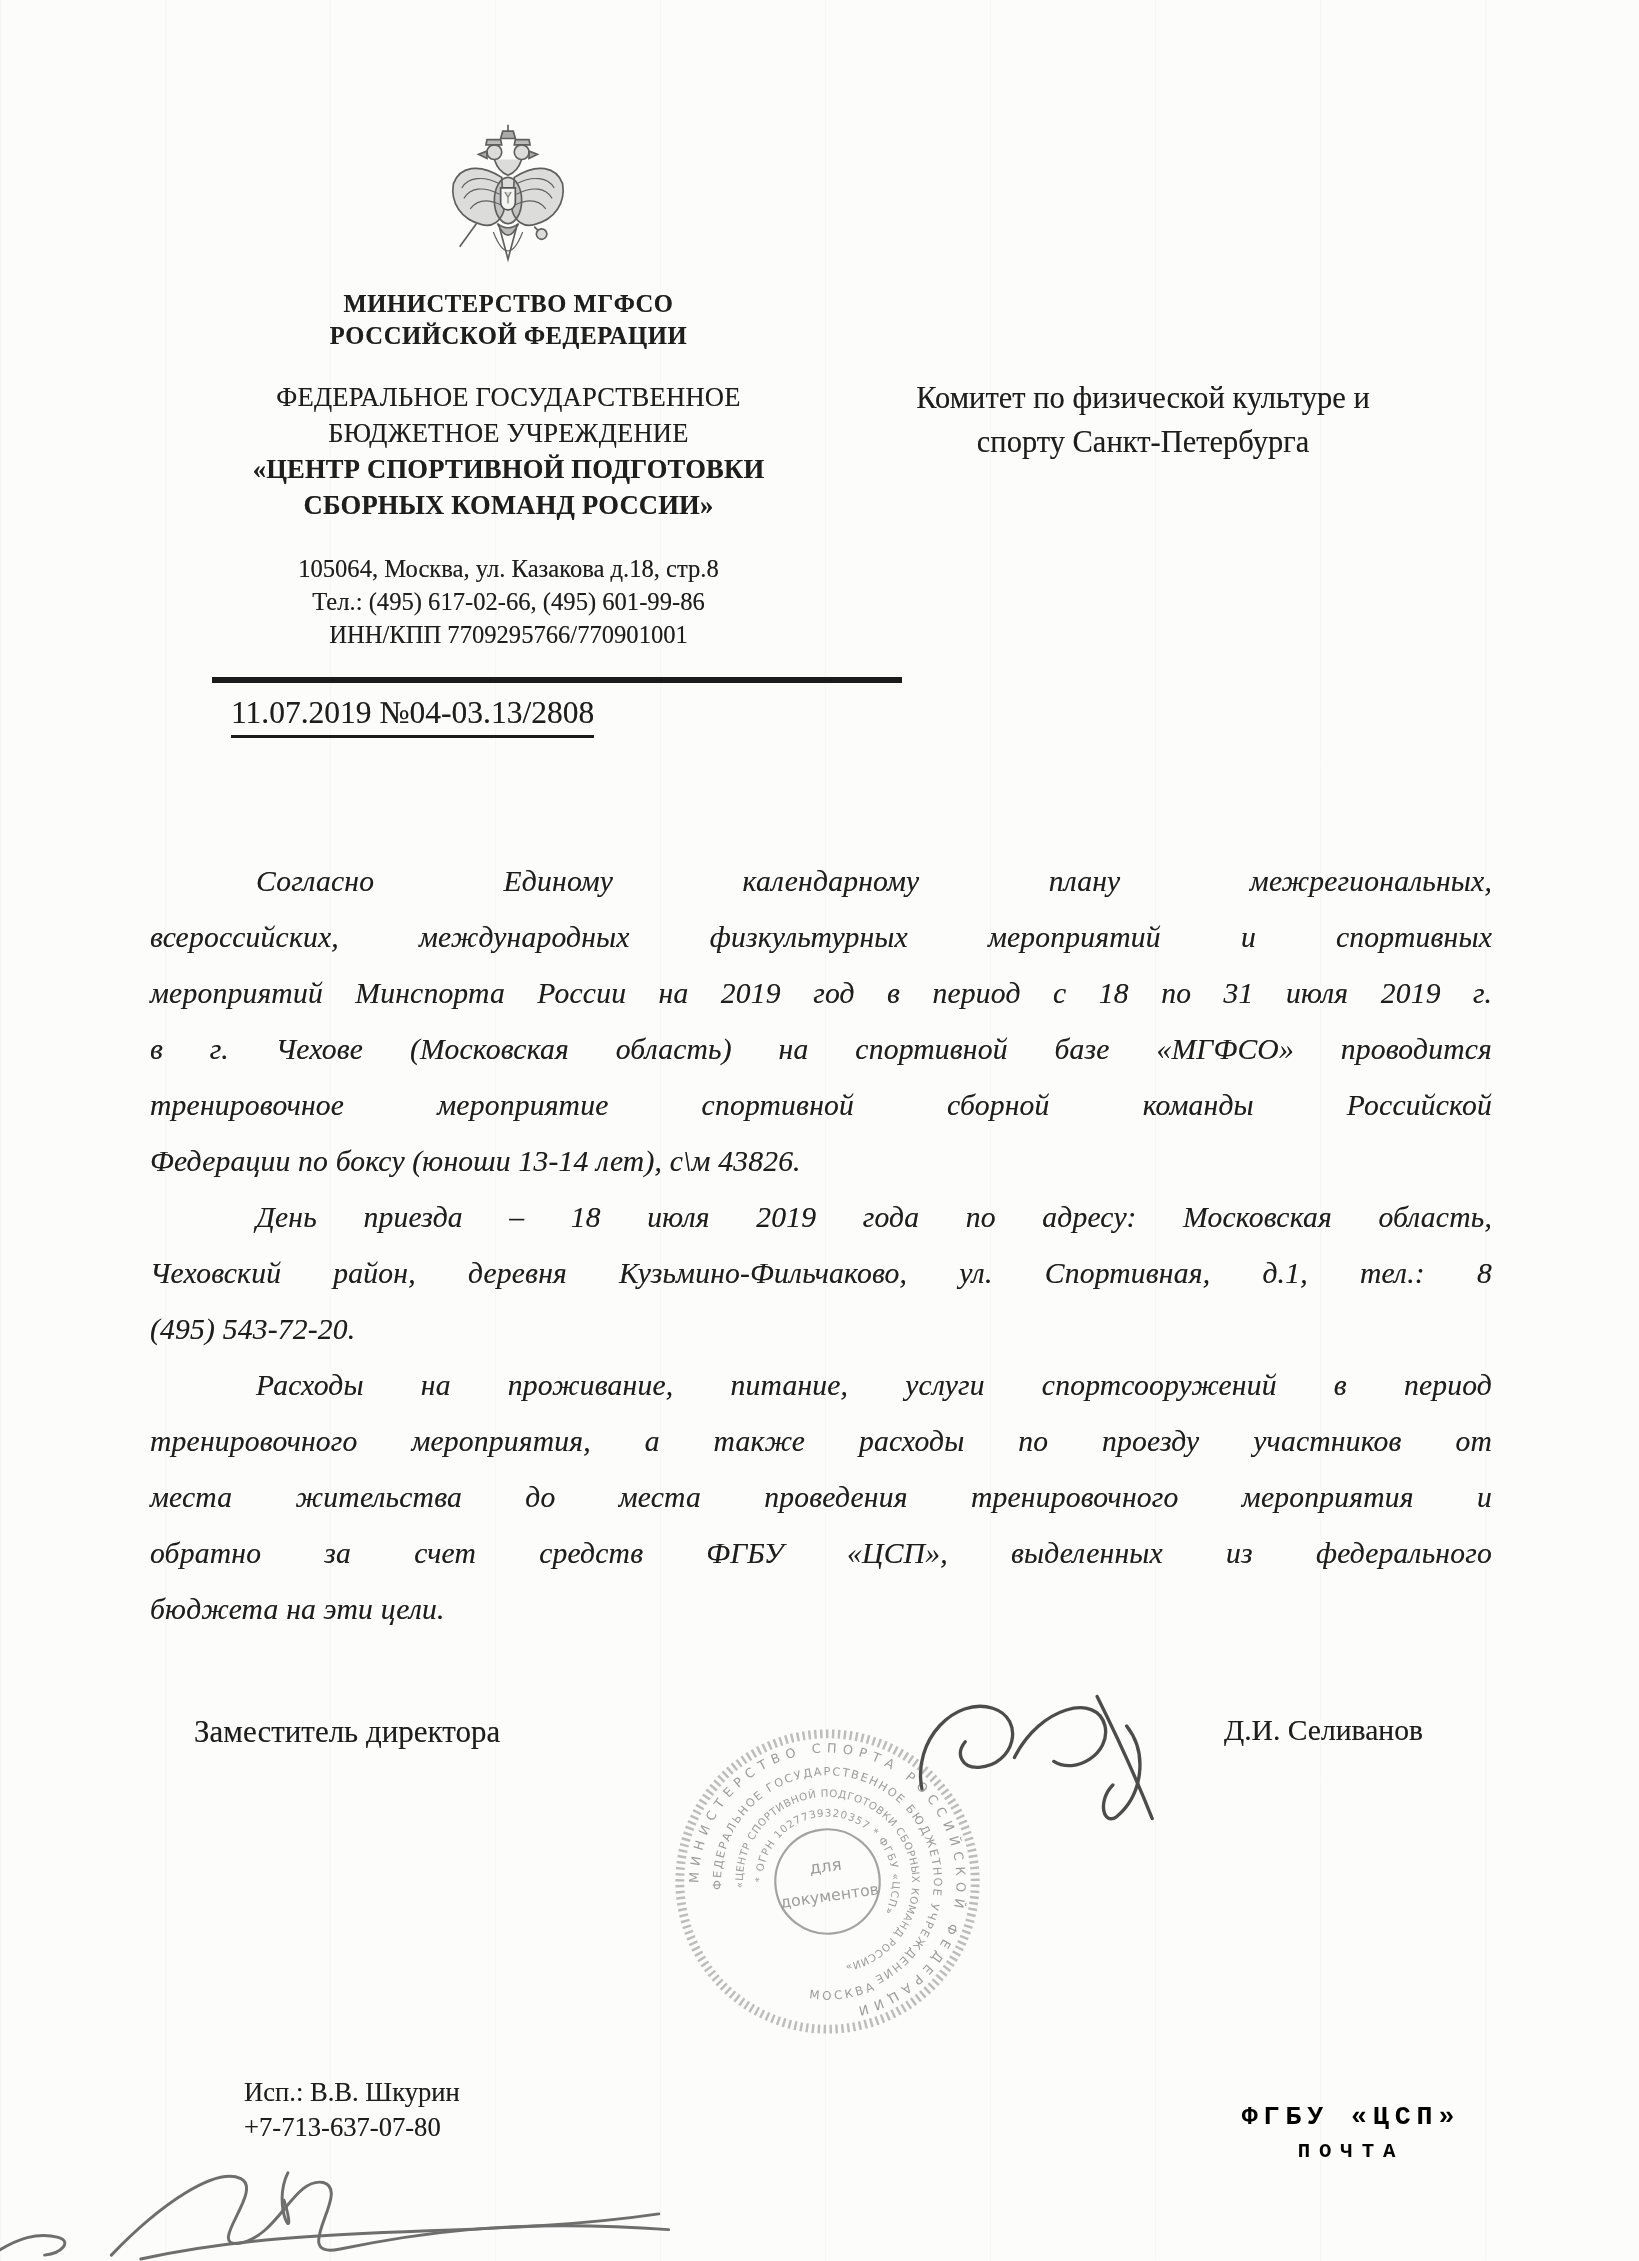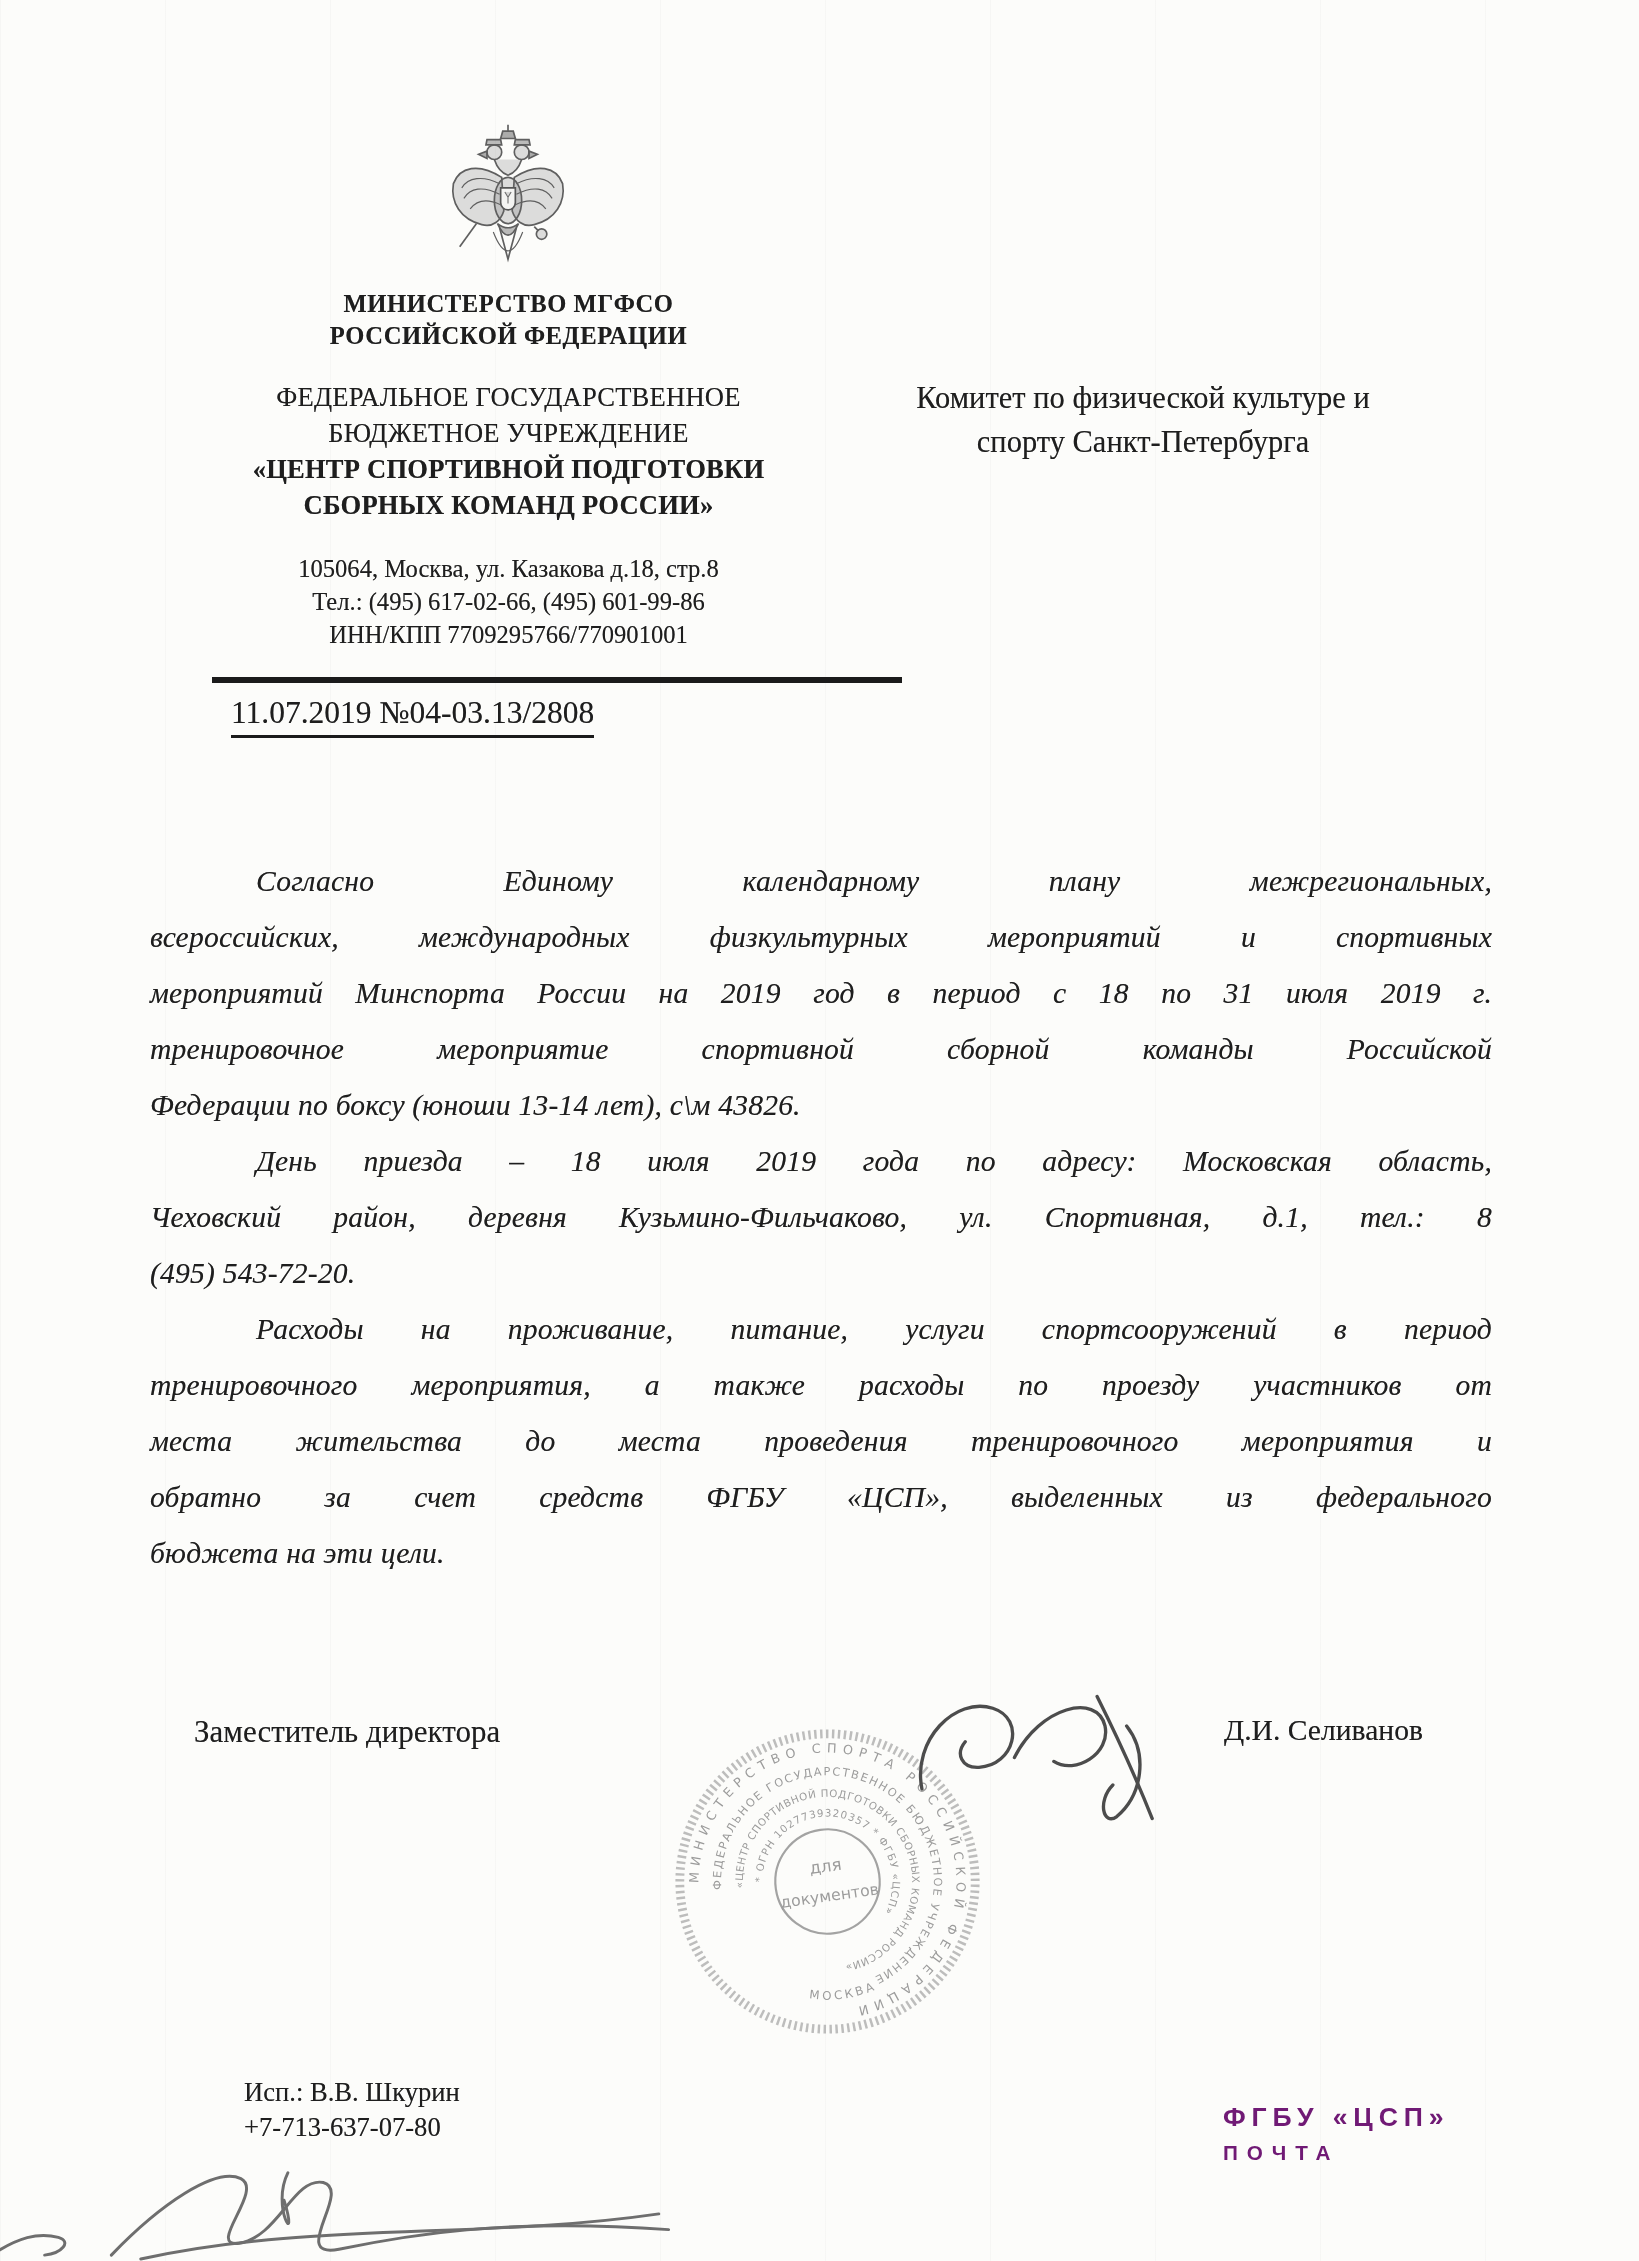--- a/index.html
+++ b/index.html
@@ -47,22 +47,22 @@
   
   .sig-post{position:absolute;left:194px;top:1714px;font-size:31px;}
   .sig-name{position:absolute;left:1224px;top:1714px;font-size:29.6px;}
 
   
   .stamp{position:absolute;left:668px;top:1722px;width:319px;height:319px;opacity:0.88;}
   .sel-sign{position:absolute;left:904px;top:1663px;width:276px;height:187px;}
 
   
   .executor{position:absolute;left:244px;top:2075px;font-size:26.6px;line-height:35px;}
-  .mail-stamp{position:absolute;left:1223px;top:2102px;width:256px;text-align:left;
-    color:#701a75;font-family:Liberation Sans, sans-serif;font-weight:bold;}
+  .mail-stamp{position:absolute;left:1223px;top:2102px;width:256px;text-align:center;
+    color:#000000;font-family:Liberation Mono, monospace;font-weight:bold;}
   .mail-stamp .l1{font-size:26.6px;letter-spacing:5.9px;}
   .mail-stamp .l2{font-size:20.7px;letter-spacing:8.9px;margin-top:7.9px;}
   .bottom-scrawl{position:absolute;left:-7.9px;top:2157px;width:690px;height:104px;}
 </style>
 </head>
 <body>
 
 <div class="page">
 
   <svg class="coat" viewBox="0 0 120 150" fill="none">
@@ -131,20 +131,21 @@
   <div class="rule"></div>
   <div class="refline txt">
     <span>11.07.2019 №04-03.13/2808</span>
   </div>
 
   <div class="body-text txt">
       <div class="paragraph">
         <div class="bline first">Согласно Единому календарному плану межрегиональных,</div>
         <div class="bline">всероссийских, международных физкультурных мероприятий и спортивных</div>
         <div class="bline">мероприятий Минспорта России на 2019 год в период с 18 по 31 июля 2019 г.</div>
+        <div class="bline">в г. Чехове (Московская область) на спортивной базе «МГФСО» проводится</div>
         <div class="bline">тренировочное мероприятие спортивной сборной команды Российской</div>
         <div class="bline last">Федерации по боксу (юноши 13-14 лет), с\м 43826.</div>
       </div>
       <div class="paragraph">
         <div class="bline first">День приезда – 18 июля 2019 года по адресу: Московская область,</div>
         <div class="bline">Чеховский район, деревня Кузьмино-Фильчаково, ул. Спортивная, д.1, тел.: 8</div>
         <div class="bline last">(495) 543-72-20.</div>
       </div>
       <div class="paragraph">
         <div class="bline first">Расходы на проживание, питание, услуги спортсооружений в период</div>

